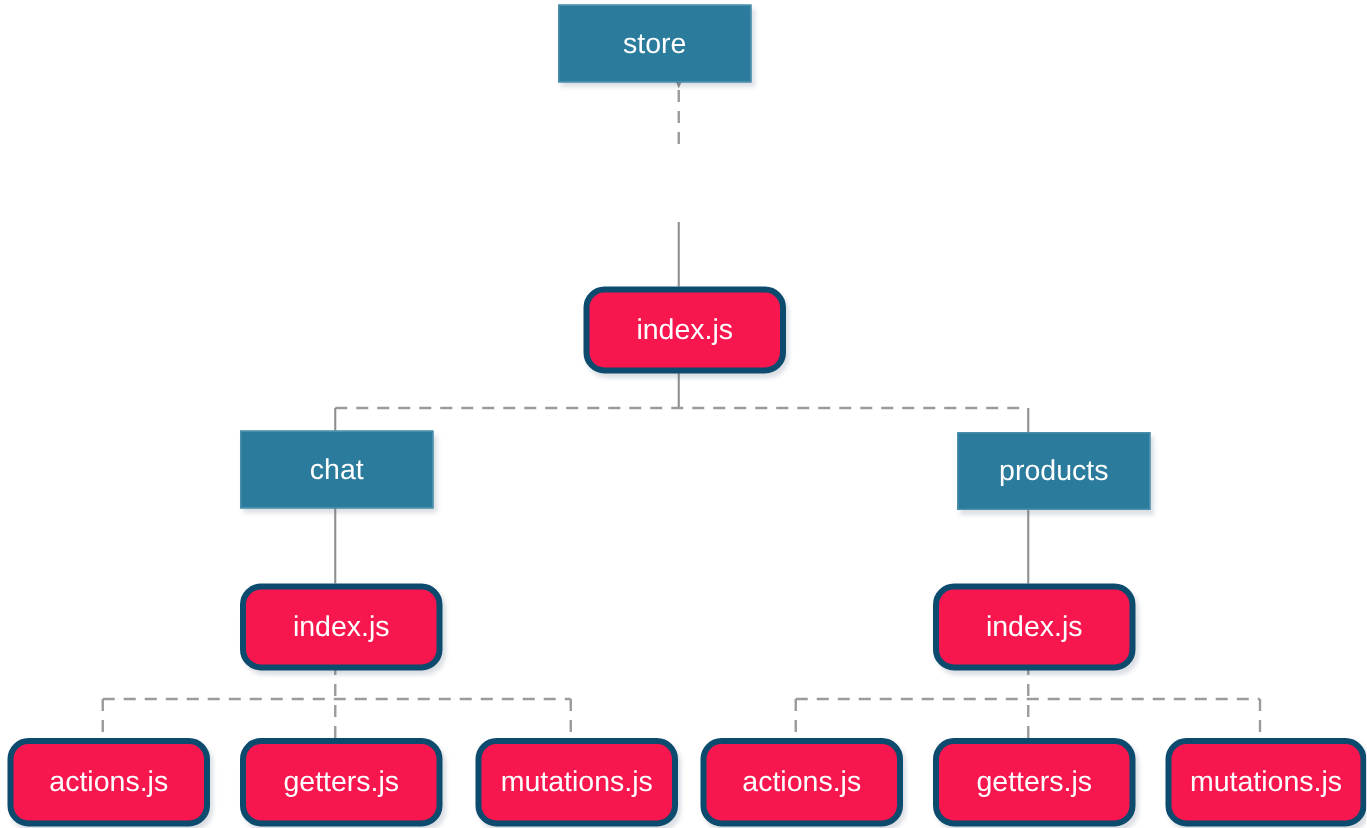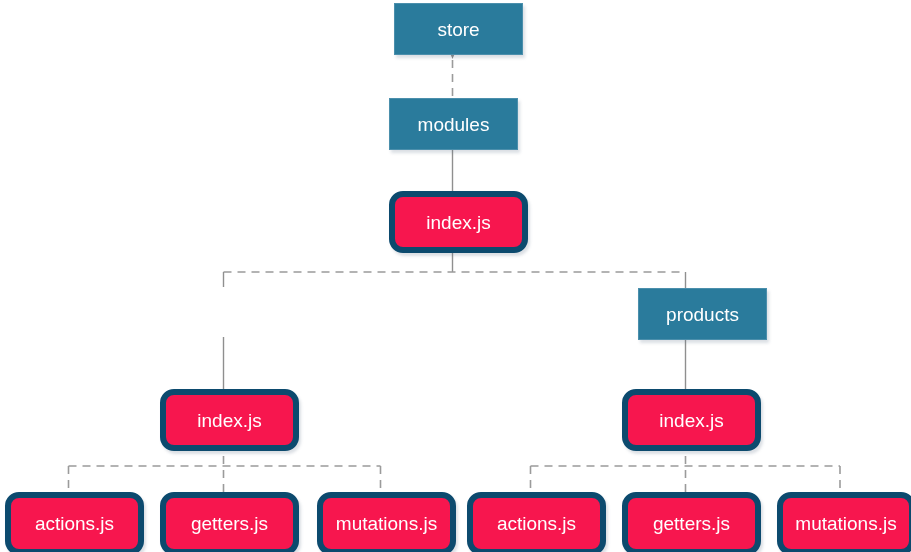--- a/index.html
+++ b/index.html
@@ -10,21 +10,21 @@
   }
   .connectors{position:absolute;left:0;top:0;width:911px;height:552px;}
   .edge-solid{stroke:#8f8f8f;stroke-width:1.4;fill:none;}
   .edge-dashed{stroke:#9b9b9b;stroke-width:1.6;stroke-dasharray:8 6;fill:none;}
   .node{
     position:absolute;display:flex;align-items:center;justify-content:center;
     color:#ffffff;font-size:19px;line-height:1;white-space:nowrap;
     box-shadow:2px 3px 3px rgba(90,110,130,0.22);
   }
   .folder{background:#2a7b9c;border:1px solid #4b8fac;}
-  .file{background:#f7164e;border:6px solid #0c4a6e;border-radius:14px;}
+  .file{background:#f7164e;border:4px solid #0c4a6e;border-radius:14px;}
 </style>
 </head>
 <body>
 
 <div class="canvas">
 
   <svg class="connectors" viewBox="0 0 911 552" xmlns="http://www.w3.org/2000/svg">
     <defs>
       <marker id="openArrow" viewBox="-2 -8 18 16" refX="1" refY="0" markerWidth="18" markerHeight="16" orient="auto" markerUnits="userSpaceOnUse">
         <path d="M 13 -5.5 L 0 0 L 13 5.5" fill="none" stroke="#8a8a8a" stroke-width="1.5"></path>
@@ -49,26 +49,26 @@
     <line class="edge-dashed" x1="68.5" y1="466" x2="68.5" y2="492"></line>
     <line class="edge-dashed" x1="380.5" y1="466" x2="380.5" y2="492"></line>
     <line class="edge-dashed" x1="223.5" y1="492" x2="223.5" y2="442" marker-end="url(#openArrow)"></line>
 
     <line class="edge-dashed" x1="530.5" y1="466" x2="840" y2="466"></line>
     <line class="edge-dashed" x1="530.5" y1="466" x2="530.5" y2="492"></line>
     <line class="edge-dashed" x1="840" y1="466" x2="840" y2="492"></line>
     <line class="edge-dashed" x1="685.5" y1="492" x2="685.5" y2="442" marker-end="url(#openArrow)"></line>
   </svg>
 
-  <div class="node folder" style="left:394px;top:3px;width:127px;height:50px;">store</div>
+  <div class="node folder" style="left:372px;top:3px;width:127px;height:50px;">store</div>
 
-  <div class="node folder" style="left:389px;top:98px;width:127px;height:50px;">modules</div>
 
   <div class="node file" style="left:389px;top:191px;width:127px;height:50px;">index.js</div>
 
+  <div class="node folder" style="left:160px;top:287px;width:127px;height:50px;">chat</div>
 
   <div class="node file" style="left:160px;top:389px;width:127px;height:50px;">index.js</div>
 
   <div class="node folder" style="left:622px;top:288px;width:127px;height:50px;margin-left:16px;">products</div>
 
   <div class="node file" style="left:622px;top:389px;width:127px;height:50px;">index.js</div>
 
   <div class="node file" style="left:5px;top:492px;width:127px;height:51px;">actions.js</div>
 
   <div class="node file" style="left:160px;top:492px;width:127px;height:51px;">getters.js</div>

